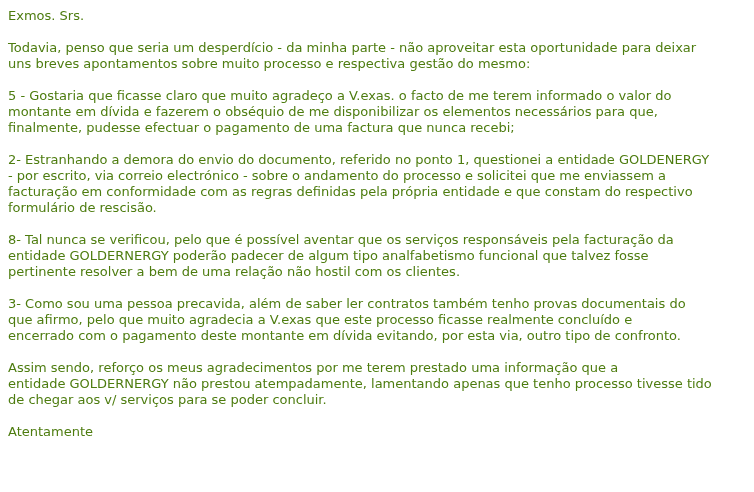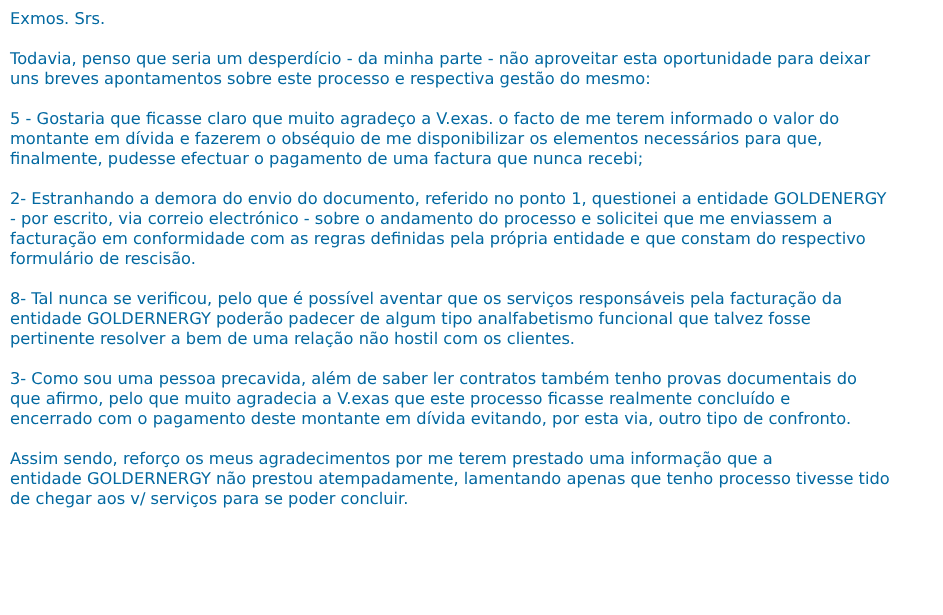--- a/index.html
+++ b/index.html
@@ -10,46 +10,47 @@
   .page {
     width: 754px;
     height: 492px;
     box-sizing: border-box;
     padding: 8px 8px;
     background: #ffffff;
     overflow: hidden;
     font-family: "DejaVu Sans", "Liberation Sans", sans-serif;
     font-size: 13px;
     line-height: 16px;
-    color: #0369a1;
+    color: #4d7c0f;
   }
   .page p {
     margin: 0 0 16px 0;
     white-space: pre-line;
   }
   .page p:last-child {
     margin-bottom: 0;
   }
 </style>
 </head>
 <body>
 
 <div class="page">
   <p>Exmos. Srs.</p>
   <p>Todavia, penso que seria um desperdício - da minha parte - não aproveitar esta oportunidade para deixar
-uns breves apontamentos sobre este processo e respectiva gestão do mesmo:</p>
+uns breves apontamentos sobre muito processo e respectiva gestão do mesmo:</p>
   <p>5 - Gostaria que ficasse claro que muito agradeço a V.exas. o facto de me terem informado o valor do
 montante em dívida e fazerem o obséquio de me disponibilizar os elementos necessários para que,
 finalmente, pudesse efectuar o pagamento de uma factura que nunca recebi;</p>
   <p>2- Estranhando a demora do envio do documento, referido no ponto 1, questionei a entidade GOLDENERGY
 - por escrito, via correio electrónico - sobre o andamento do processo e solicitei que me enviassem a
 facturação em conformidade com as regras definidas pela própria entidade e que constam do respectivo
 formulário de rescisão.</p>
   <p>8- Tal nunca se verificou, pelo que é possível aventar que os serviços responsáveis pela facturação da
 entidade GOLDERNERGY poderão padecer de algum tipo analfabetismo funcional que talvez fosse
 pertinente resolver a bem de uma relação não hostil com os clientes.</p>
   <p>3- Como sou uma pessoa precavida, além de saber ler contratos também tenho provas documentais do
 que afirmo, pelo que muito agradecia a V.exas que este processo ficasse realmente concluído e
 encerrado com o pagamento deste montante em dívida evitando, por esta via, outro tipo de confronto.</p>
   <p>Assim sendo, reforço os meus agradecimentos por me terem prestado uma informação que a
 entidade GOLDERNERGY não prestou atempadamente, lamentando apenas que tenho processo tivesse tido
 de chegar aos v/ serviços para se poder concluir.</p>
+  <p>Atentamente</p>
 </div>
 
 </body></html>

